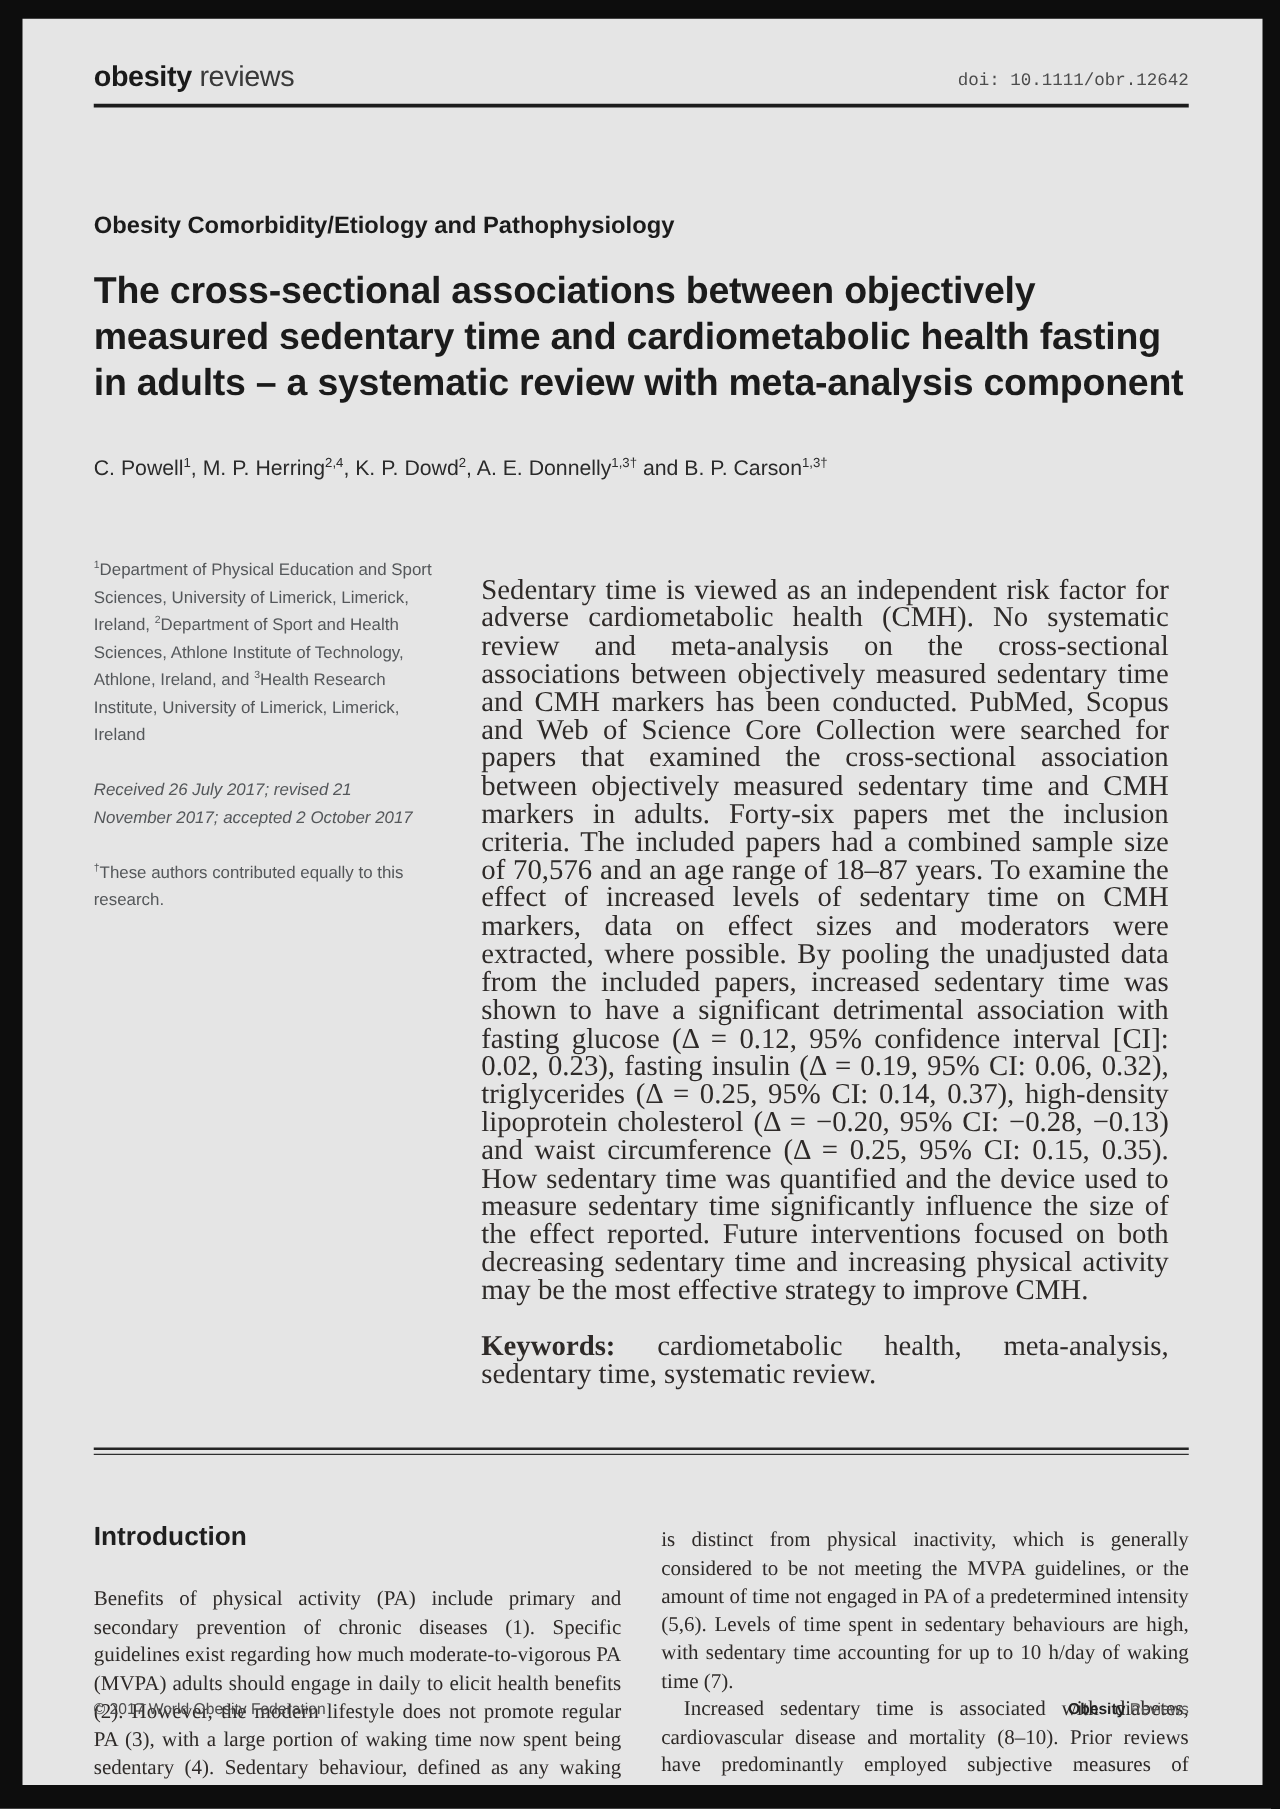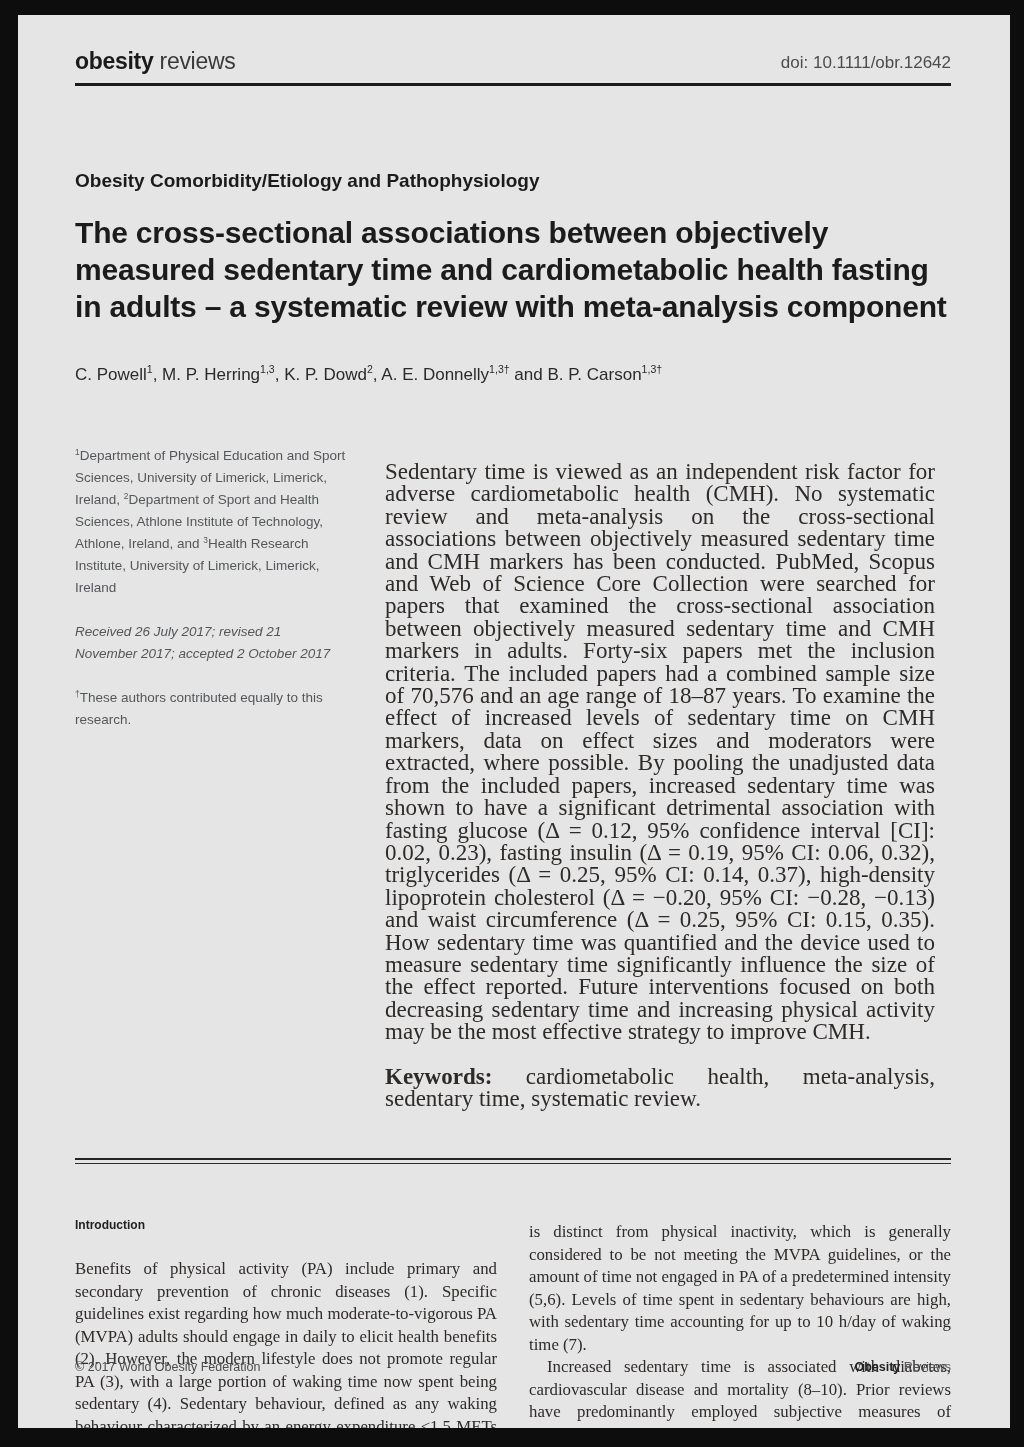--- a/index.html
+++ b/index.html
@@ -16,21 +16,21 @@
     background:#e5e5e5;
     overflow:hidden;
   }
   .inner{padding:33px 59px 0 57px;}
 
   
   .header-row{display:flex;justify-content:space-between;align-items:flex-end;}
   .journal{font-family:"Liberation Sans", sans-serif;font-size:23px;letter-spacing:-0.3px;color:#1a1a1a;}
   .journal .j-bold{font-weight:700;}
   .journal .j-light{font-weight:400;color:#3a3a3a;}
-  .doi{font-family:Liberation Sans, sans-serif;font-size:17px;color:#4c4c4c;padding-bottom:2px;}
+  .doi{font-family:Liberation Mono, monospace;font-size:14px;color:#4c4c4c;padding-bottom:2px;}
   .header-rule{border:none;border-top:3px solid #1c1c1c;margin:8px 0 0;}
 
   
   .section-label{
     font-family:"Liberation Sans", sans-serif;
     font-size:19px;font-weight:700;color:#1b1b1b;
     margin:84px 0 0;
   }
   .title{
     font-family:"Liberation Sans", sans-serif;
@@ -64,21 +64,21 @@
   .keywords b{font-weight:700;}
 
   
   .divider{
     margin-top:32px;height:3px;
     border-top:2px solid #242424;border-bottom:1px solid #2e2e2e;
   }
   .intro{display:grid;grid-template-columns:1fr 1fr;column-gap:32px;margin-top:54px;}
   .intro-heading{
     font-family:"Liberation Sans", sans-serif;
-    font-size:12px;font-weight:700;color:#1f1f1f;margin:0 0 26px;
+    font-size:21px;font-weight:700;color:#1f1f1f;margin:0 0 26px;
   }
   .col .para{
     font-size:16.8px;line-height:22.5px;color:#2e2a28;
     text-align:justify;margin:0;
   }
   .col .para + .para{text-indent:18px;}
   .col-right{padding-top:3px;}
 
   
   .footer{
@@ -101,21 +101,21 @@
         <span class="j-bold">obesity</span><span class="j-light"> reviews</span>
       </div>
       <div class="doi">doi: 10.1111/obr.12642</div>
     </div>
     <hr class="header-rule">
 
     <h3 class="section-label">Obesity Comorbidity/Etiology and Pathophysiology</h3>
 
     <h1 class="title">The cross-sectional associations between objectively measured sedentary time and cardiometabolic health fasting in adults – a systematic review with meta-analysis component</h1>
 
-    <div class="authors"><span>C. Powell</span><sup>1</sup><span>, M. P. Herring</span><sup>1,3</sup><span>, K. P. Dowd</span><sup>2</sup><span>, A. E. Donnelly</span><sup>1,3†</sup><span> and B. P. Carson</span><sup>1,3†</sup></div>
+    <div class="authors"><span>C. Powell</span><sup>1</sup><span>, M. P. Herring</span><sup>2,4</sup><span>, K. P. Dowd</span><sup>2</sup><span>, A. E. Donnelly</span><sup>1,3†</sup><span> and B. P. Carson</span><sup>1,3†</sup></div>
 
     <div class="two-col">
       <div class="sidebar">
         <p><sup>1</sup><span>Department of Physical Education and Sport Sciences, University of Limerick, Limerick, Ireland, </span><sup>2</sup><span>Department of Sport and Health Sciences, Athlone Institute of Technology, Athlone, Ireland, and </span><sup>3</sup><span>Health Research Institute, University of Limerick, Limerick, Ireland</span></p>
         <p class="received">Received 26 July 2017; revised 21 November 2017; accepted 2 October 2017</p>
         <p><sup>†</sup><span>These authors contributed equally to this research.</span></p>
       </div>
       <div class="summary">
         <p class="body-text">Sedentary time is viewed as an independent risk factor for adverse cardiometabolic health (CMH). No systematic review and meta-analysis on the cross-sectional associations between objectively measured sedentary time and CMH markers has been conducted. PubMed, Scopus and Web of Science Core Collection were searched for papers that examined the cross-sectional association between objectively measured sedentary time and CMH markers in adults. Forty-six papers met the inclusion criteria. The included papers had a combined sample size of 70,576 and an age range of 18–87 years. To examine the effect of increased levels of sedentary time on CMH markers, data on effect sizes and moderators were extracted, where possible. By pooling the unadjusted data from the included papers, increased sedentary time was shown to have a significant detrimental association with fasting glucose (Δ = 0.12, 95% confidence interval [CI]: 0.02, 0.23), fasting insulin (Δ = 0.19, 95% CI: 0.06, 0.32), triglycerides (Δ = 0.25, 95% CI: 0.14, 0.37), high-density lipoprotein cholesterol (Δ = −0.20, 95% CI: −0.28, −0.13) and waist circumference (Δ = 0.25, 95% CI: 0.15, 0.35). How sedentary time was quantified and the device used to measure sedentary time significantly influence the size of the effect reported. Future interventions focused on both decreasing sedentary time and increasing physical activity may be the most effective strategy to improve CMH.</p>
         <p class="body-text keywords"><b>Keywords:</b><span> cardiometabolic health, meta-analysis, sedentary time, systematic review.</span></p>

